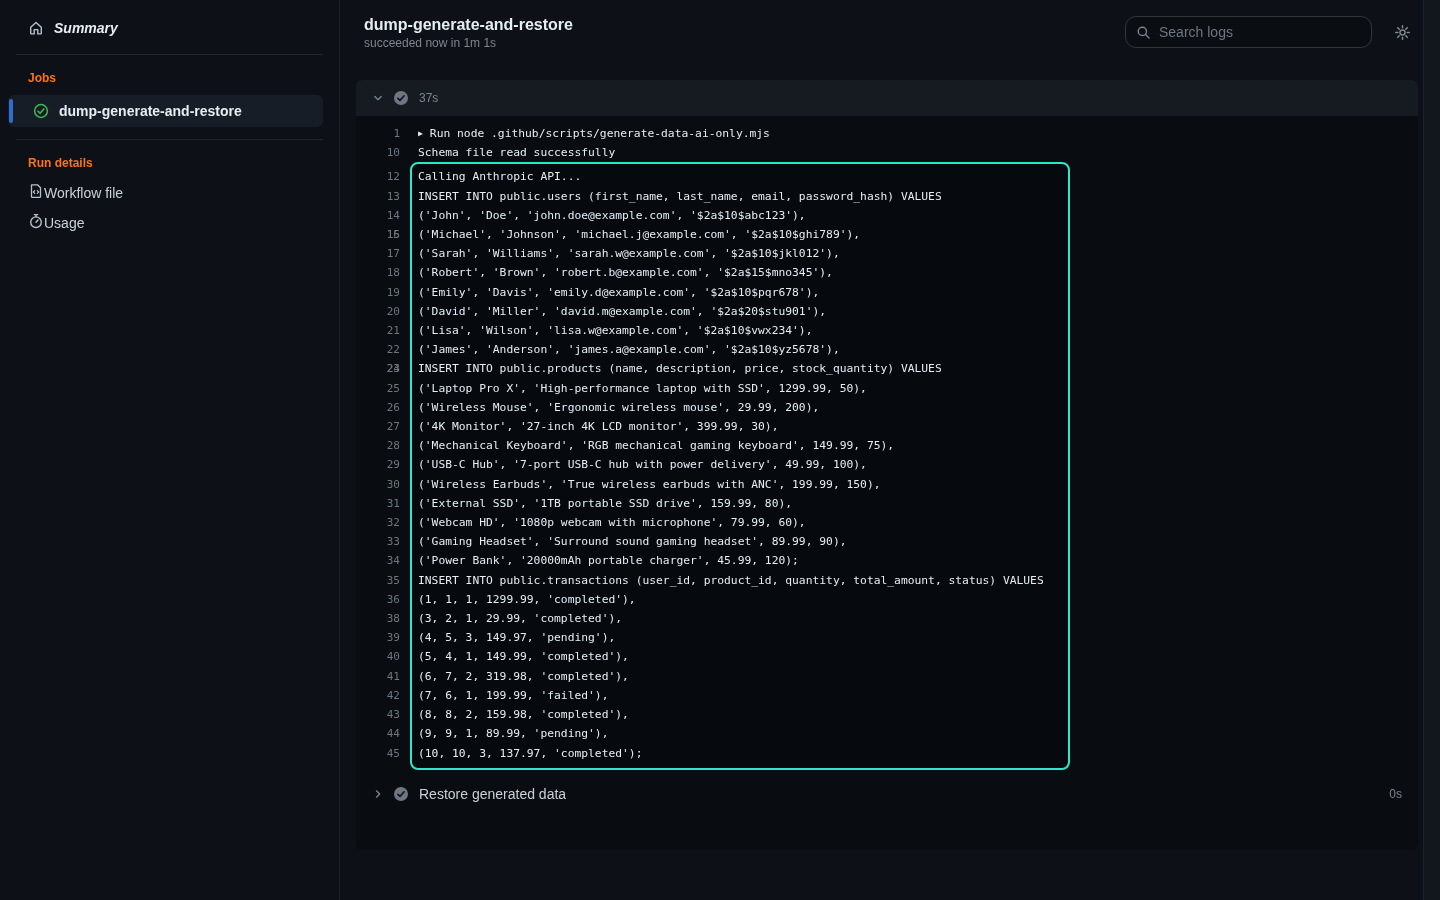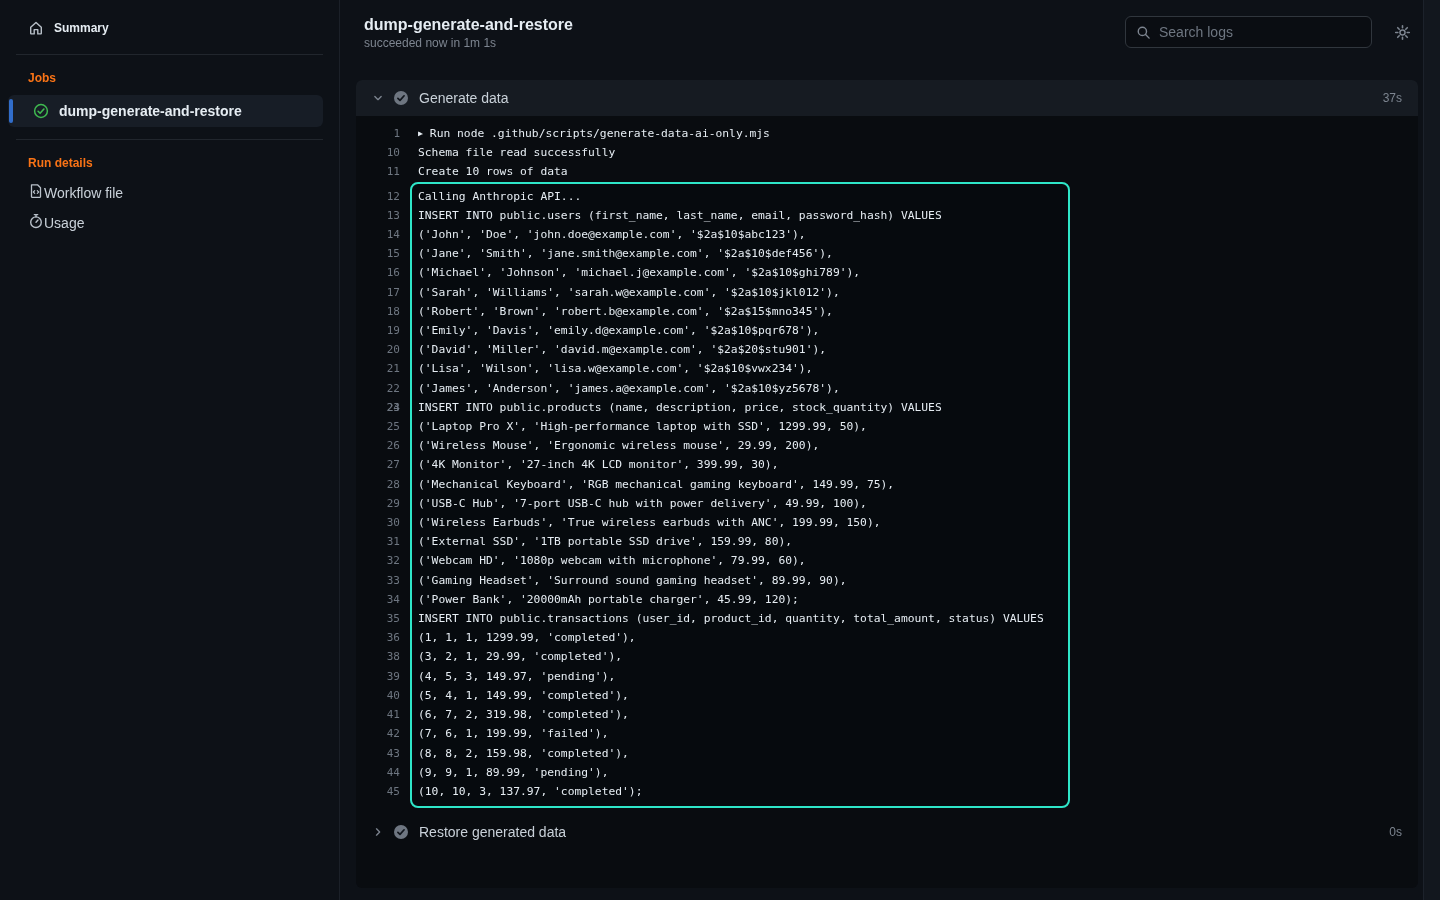--- a/index.html
+++ b/index.html
@@ -5,40 +5,40 @@
   * { margin:0; padding:0; box-sizing:border-box; }
   html,body { width:1440px; height:900px; overflow:hidden; background:#0d1117;
               font-family:"Liberation Sans", sans-serif; }
   .app { display:flex; width:1440px; height:900px; }
 
   
   .sidebar { width:340px; height:900px; background:#0d1117; border-right:1px solid #1b2028;
              padding-top:14px; flex-shrink:0; }
   .side-row { display:flex; align-items:center; height:28px; padding-left:28px; cursor:pointer; }
   .side-row .icn { width:16px; height:16px; margin-right:10px; display:flex; align-items:center; justify-content:center; }
-  .summary-label { color:#e6edf3; font-size:12px; font-weight:600; }
+  .summary-label { color:#e6edf3; font-size:14px; font-weight:600;font-style:italic; }
   .side-divider { height:1px; background:#21262d; margin:12px 16px 0 16px; }
   .section-label { color:#f97316; font-size:12px; font-weight:600; padding:16px 0 8px 28px; }
   .job-item { position:relative; margin:2px 16px 0 8px; height:32px; background:#171d26;
               border-radius:6px; display:flex; align-items:center; padding-left:25px; cursor:pointer; }
   .job-accent { position:absolute; left:1px; top:4px; width:4px; height:24px; border-radius:2px; }
   .job-item .icn { width:16px; height:16px; margin-right:10px; }
   .job-label { color:#e6edf3; font-size:14px; font-weight:600; }
   .rd-row { display:flex; align-items:center; height:30px; padding-left:28px; cursor:pointer; }
   .rd-label { color:#c9d1d9; font-size:14px; }
 
   
   .main { flex:1; height:900px; background:#0d1117; position:relative; }
   .main-header { display:flex; align-items:flex-start; justify-content:space-between;
                  padding:16px 24px 0 24px; height:64px; }
   .title-block .run-title { color:#e6edf3; font-size:16px; font-weight:700; }
   .title-block .run-subtitle { color:#7d8590; font-size:12px; margin-top:2px; }
   .header-right { display:flex; align-items:center; }
   .search-box { display:flex; align-items:center; width:247px; height:32px; background:#0a0d12;
-                border:1px solid #30363d; border-radius:6px; padding:0 10px; }
+                border:1px solid #30363d; border-radius:11px; padding:0 10px; }
   .search-box input { background:transparent; border:none; outline:none; color:#e6edf3;
                       font-size:14px; margin-left:8px; width:190px;
                       font-family:"Liberation Sans", sans-serif; }
   .search-box input::placeholder { color:#6e7681; }
   .gear-btn { margin-left:18px; margin-right:2px; width:24px; height:24px; display:flex;
               align-items:center; justify-content:center; cursor:pointer; }
 
   
   .log-panel { margin:16px 22px 0 16px; width:1062px; background:#090c10;
                border-radius:6px; }
@@ -148,35 +148,33 @@
           <svg width="12" height="12" viewBox="0 0 16 16">
               <path d="M3.8 6l4.2 4.2L12.2 6" fill="none" stroke="#7d8590" stroke-width="1.8" stroke-linecap="round" stroke-linejoin="round"></path>
             </svg>
         </span>
         <span class="step-check">
           <svg width="16" height="16" viewBox="0 0 16 16">
               <circle cx="8" cy="8" r="7" fill="#6e7681"></circle>
               <path d="M4.9 8.3l2.1 2.1 4.1-4.6" fill="none" stroke="#11161d" stroke-width="1.7" stroke-linecap="round" stroke-linejoin="round"></path>
             </svg>
         </span>
-        <span class="step-name">Generate data</span>
         <span class="step-duration">37s</span>
       </div>
 
       <div class="log-body">
         <div>
             <div class="log-line"><span class="ln">1</span><span class="tri">▶</span><span>Run node .github/scripts/generate-data-ai-only.mjs</span></div>
             <div class="log-line"><span class="ln">10</span><span>Schema file read successfully</span></div>
-            <div class="log-line"><span class="ln">11</span><span>Create 10 rows of data</span></div>
           </div>
         <div class="hl-box">
             <div class="log-line"><span class="ln">12</span><span>Calling Anthropic API...</span></div>
             <div class="log-line"><span class="ln">13</span><span>INSERT INTO public.users (first_name, last_name, email, password_hash) VALUES</span></div>
             <div class="log-line"><span class="ln">14</span><span>('John', 'Doe', 'john.doe@example.com', '$2a$10$abc123'),</span></div>
-            <div class="log-line"><span class="ln">15</span><span>('Jane', 'Smith', 'jane.smith@example.com', '$2a$10$def456'),</span></div>
+            <div class="log-line"><span class="ln">15</span></div>
             <div class="log-line"><span class="ln">16</span><span>('Michael', 'Johnson', 'michael.j@example.com', '$2a$10$ghi789'),</span></div>
             <div class="log-line"><span class="ln">17</span><span>('Sarah', 'Williams', 'sarah.w@example.com', '$2a$10$jkl012'),</span></div>
             <div class="log-line"><span class="ln">18</span><span>('Robert', 'Brown', 'robert.b@example.com', '$2a$15$mno345'),</span></div>
             <div class="log-line"><span class="ln">19</span><span>('Emily', 'Davis', 'emily.d@example.com', '$2a$10$pqr678'),</span></div>
             <div class="log-line"><span class="ln">20</span><span>('David', 'Miller', 'david.m@example.com', '$2a$20$stu901'),</span></div>
             <div class="log-line"><span class="ln">21</span><span>('Lisa', 'Wilson', 'lisa.w@example.com', '$2a$10$vwx234'),</span></div>
             <div class="log-line"><span class="ln">22</span><span>('James', 'Anderson', 'james.a@example.com', '$2a$10$yz5678'),</span></div>
             <div class="log-line"><span class="ln">23</span></div>
             <div class="log-line"><span class="ln">24</span><span>INSERT INTO public.products (name, description, price, stock_quantity) VALUES</span></div>
             <div class="log-line"><span class="ln">25</span><span>('Laptop Pro X', 'High-performance laptop with SSD', 1299.99, 50),</span></div>

